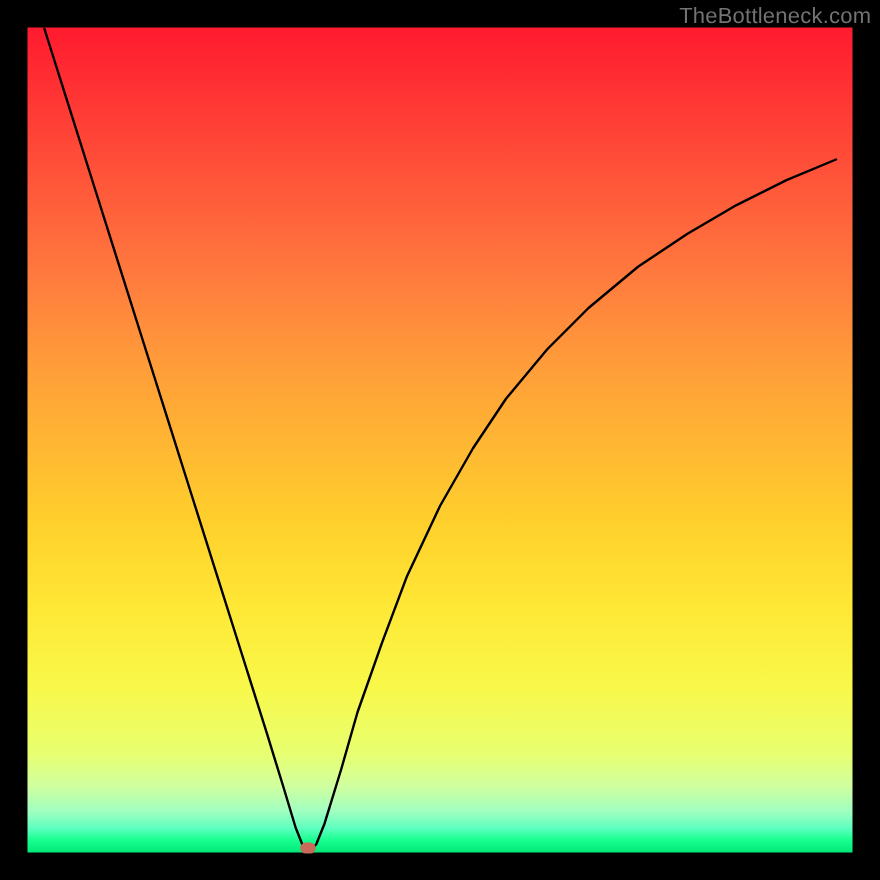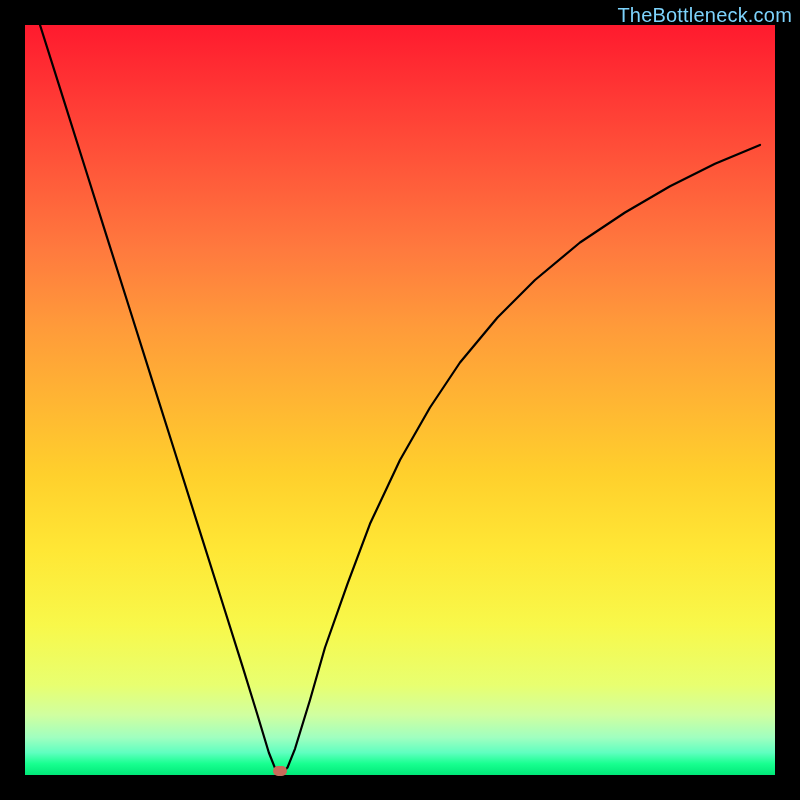--- a/index.html
+++ b/index.html
@@ -56,21 +56,21 @@
     background: #c96a5a;
     border-radius: 5px;
     transform: translate(-50%, -50%);
     left: 280px;
     top: 771px;
   }
   .watermark {
     position: absolute;
     top: 4px;
     right: 8px;
-    color: #7dd3fc;
+    color: #737373;
     font-size: 20px;
     font-weight: 500;
     letter-spacing: 0.2px;
   }
 </style>
 </head>
 <body>
 
 <div class="frame">
 

